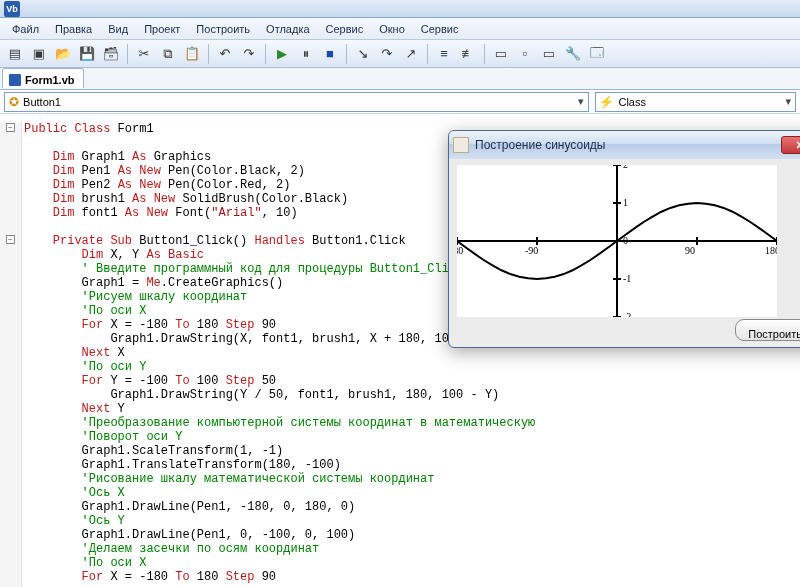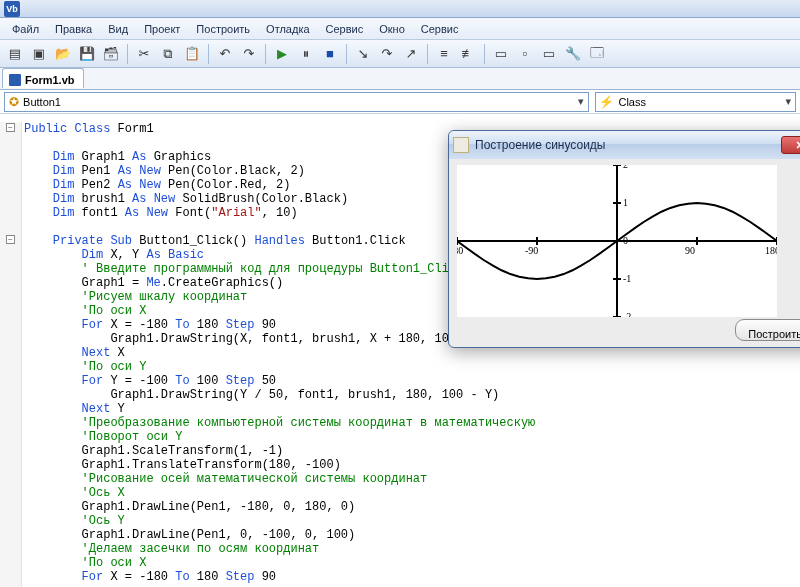--- a/index.html
+++ b/index.html
@@ -139,21 +139,21 @@
     width: 22px;
     background: #f5f5f5;
     border-right: 1px solid #e2e2e2;
   }
   .code {
     position: absolute;
     left: 24px; right: 0; top: 0;
     white-space: pre;
     color: #000;
   }
-  .kw { color: #1d4ed8; }
+  .kw { color: #b91c1c; }
   .str { color: #a31515; }
   .cmt { color: #008000; }
   .fold {
     position: absolute;
     left: 6px;
     width: 9px; height: 9px;
     border: 1px solid #888;
     background: #fff;
     font-size: 8px;
     line-height: 7px;
@@ -314,21 +314,21 @@
             Graph1.DrawString(X, font1, brush1, X + 180, 100)
         <span class="kw">Next</span> X
         <span class="cmt">'По оси Y</span>
         <span class="kw">For</span> Y = -100 <span class="kw">To</span> 100 <span class="kw">Step</span> 50
             Graph1.DrawString(Y / 50, font1, brush1, 180, 100 - Y)
         <span class="kw">Next</span> Y
         <span class="cmt">'Преобразование компьютерной системы координат в математическую</span>
         <span class="cmt">'Поворот оси Y</span>
         Graph1.ScaleTransform(1, -1)
         Graph1.TranslateTransform(180, -100)
-        <span class="cmt">'Рисование осей математической системы координат</span>
+        <span class="cmt">'Рисование шкалу математической системы координат</span>
         <span class="cmt">'Ось X</span>
         Graph1.DrawLine(Pen1, -180, 0, 180, 0)
         <span class="cmt">'Ось Y</span>
         Graph1.DrawLine(Pen1, 0, -100, 0, 100)
         <span class="cmt">'Делаем засечки по осям координат</span>
         <span class="cmt">'По оси X</span>
         <span class="kw">For</span> X = -180 <span class="kw">To</span> 180 <span class="kw">Step</span> 90
 </div>
 </div>
 

